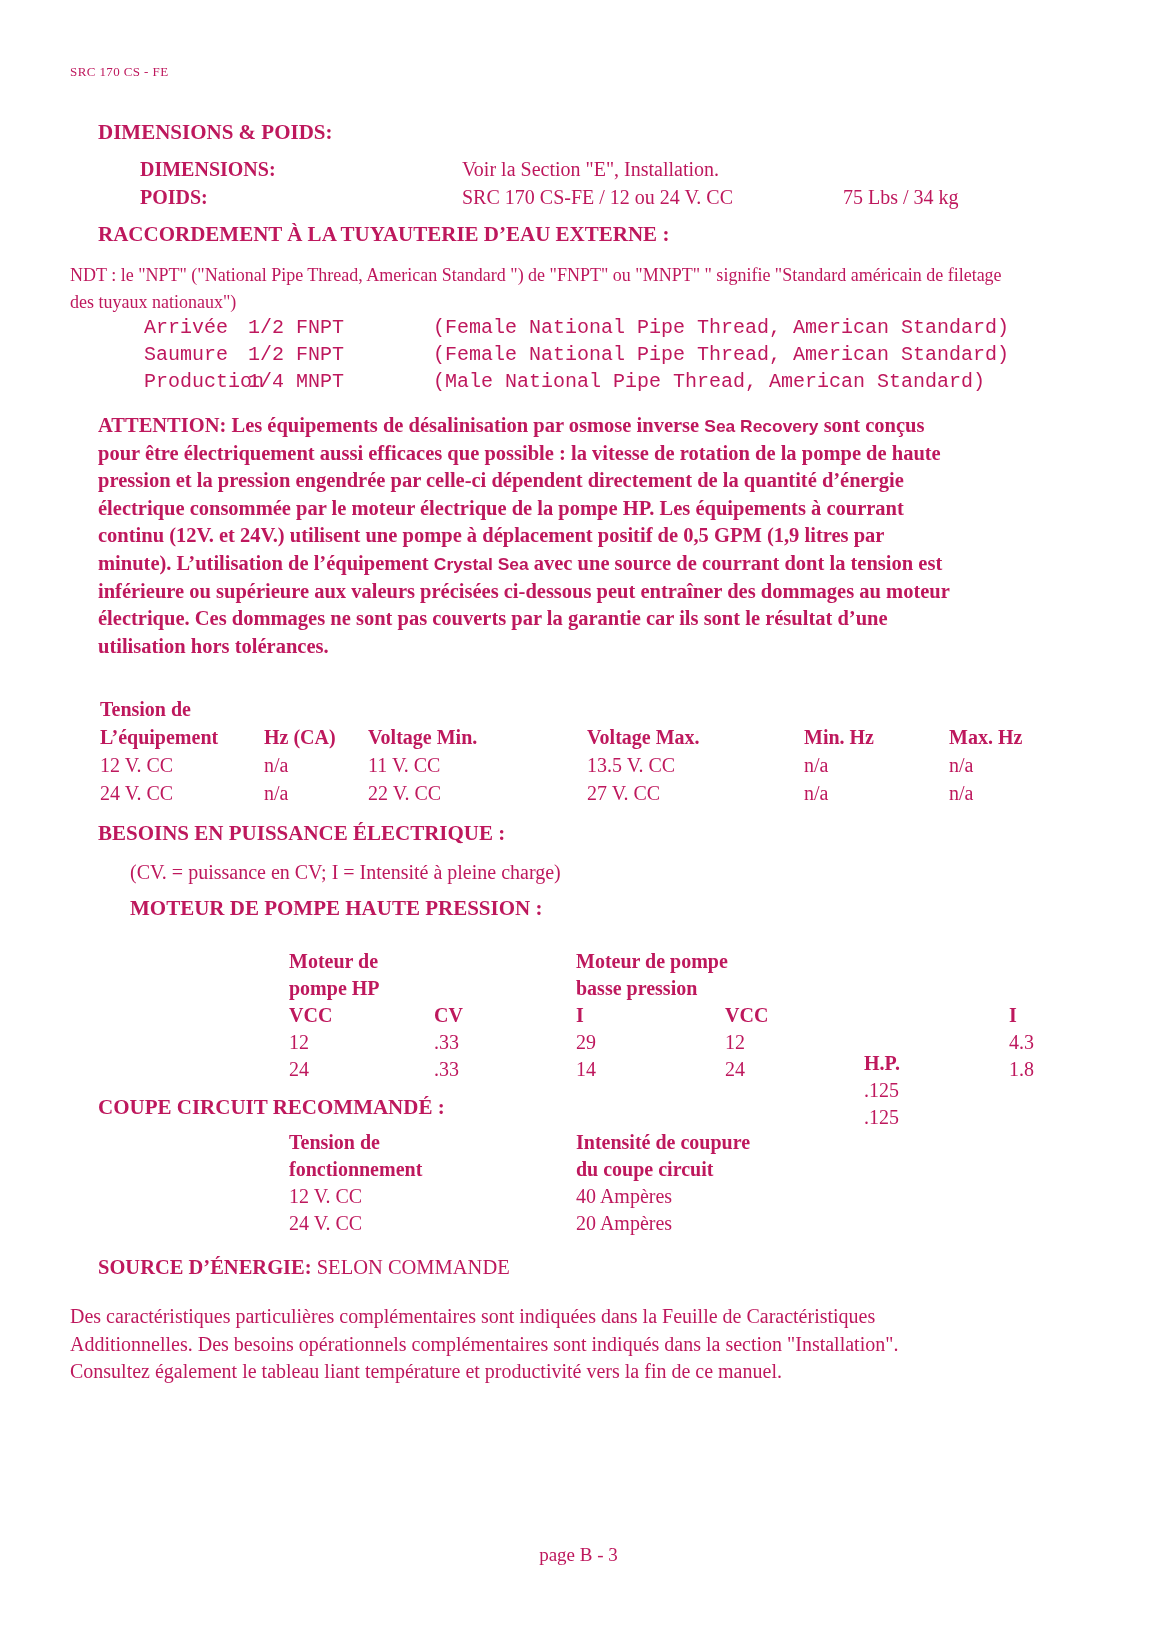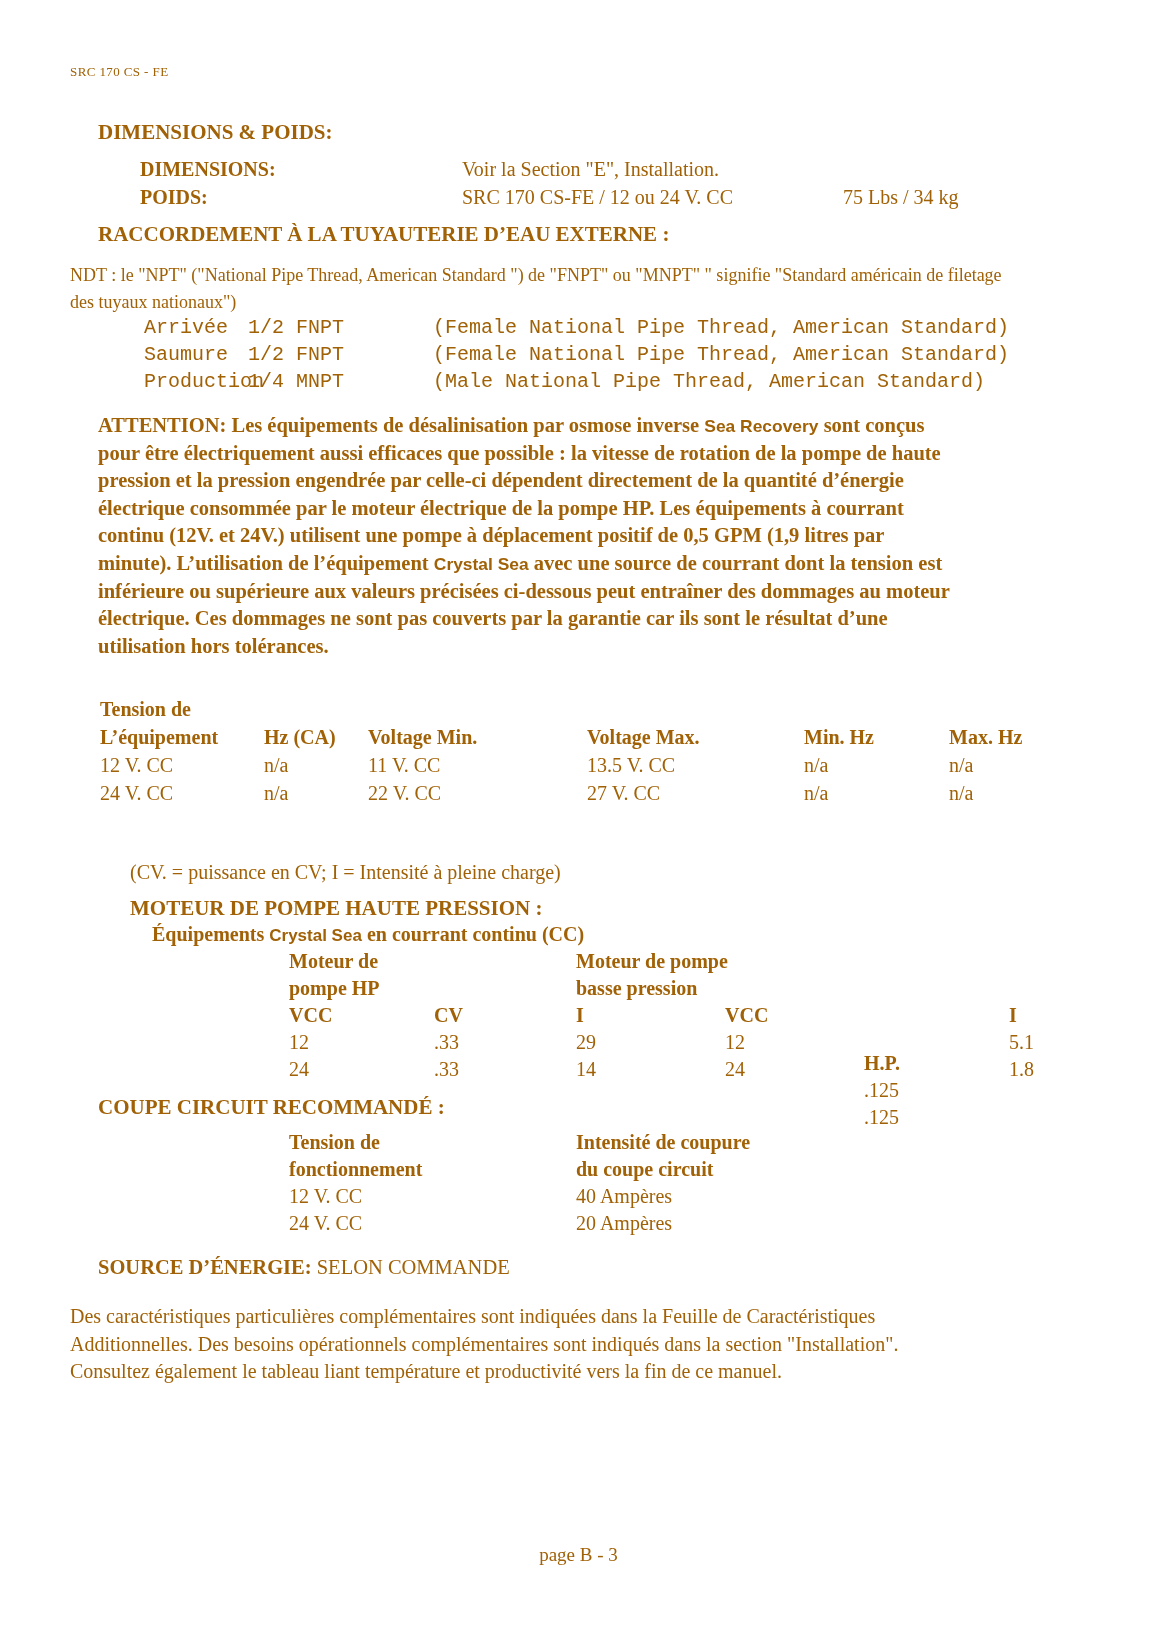--- a/index.html
+++ b/index.html
@@ -1,20 +1,20 @@
 <!DOCTYPE html>
 <html><head>
 <meta charset="utf-8">
 <style>
   html,body{margin:0;padding:0;background:#ffffff;}
   .page{
     position:relative;
     width:1157px;height:1637px;
     background:#ffffff;
-    color:#a16207;
+    color:#be185d;
     font-family:"Liberation Serif","DejaVu Serif",serif;
     font-size:20px;
     overflow:hidden;
   }
   .abs{position:absolute;}
   .b{font-weight:bold;}
   .sans-brand{
     font-family:"Liberation Sans","DejaVu Sans",sans-serif;
     font-size:0.85em;
     font-weight:bold;
@@ -151,23 +151,23 @@
     <div class="vrow">
       <span class="v1">24 V. CC</span>
       <span class="v2">n/a</span>
       <span class="v3">22 V. CC</span>
       <span class="v4">27 V. CC</span>
       <span class="v5">n/a</span>
       <span class="v6">n/a</span>
     </div>
   </div>
 
+  <div class="abs h" id="h-besoins">BESOINS EN PUISSANCE ÉLECTRIQUE :</div>
   <div class="abs" id="power-note">(CV. = puissance en CV; I = Intensité à pleine charge)</div>
   <div class="abs h" id="h-moteur">MOTEUR DE POMPE HAUTE PRESSION :</div>
-  <div class="abs" id="equip-line"><span>Équipements </span><span class="sans-brand">Crystal Sea</span><span> en courrant continu (CC)</span></div>
 
   <div class="abs" id="pump-table">
     <div class="mrow b">
       <span class="m1">Moteur de</span>
       <span class="m3">Moteur de pompe</span>
     </div>
     <div class="mrow b">
       <span class="m1">pompe HP</span>
       <span class="m3">basse pression</span>
     </div>
@@ -178,21 +178,21 @@
       <span class="m4">VCC</span>
       <span class="m5">H.P.</span>
       <span class="m6">I</span>
     </div>
     <div class="mrow">
       <span class="m1">12</span>
       <span class="m2">.33</span>
       <span class="m3">29</span>
       <span class="m4">12</span>
       <span class="m5">.125</span>
-      <span class="m6">5.1</span>
+      <span class="m6">4.3</span>
     </div>
     <div class="mrow">
       <span class="m1">24</span>
       <span class="m2">.33</span>
       <span class="m3">14</span>
       <span class="m4">24</span>
       <span class="m5">.125</span>
       <span class="m6">1.8</span>
     </div>
   </div>

